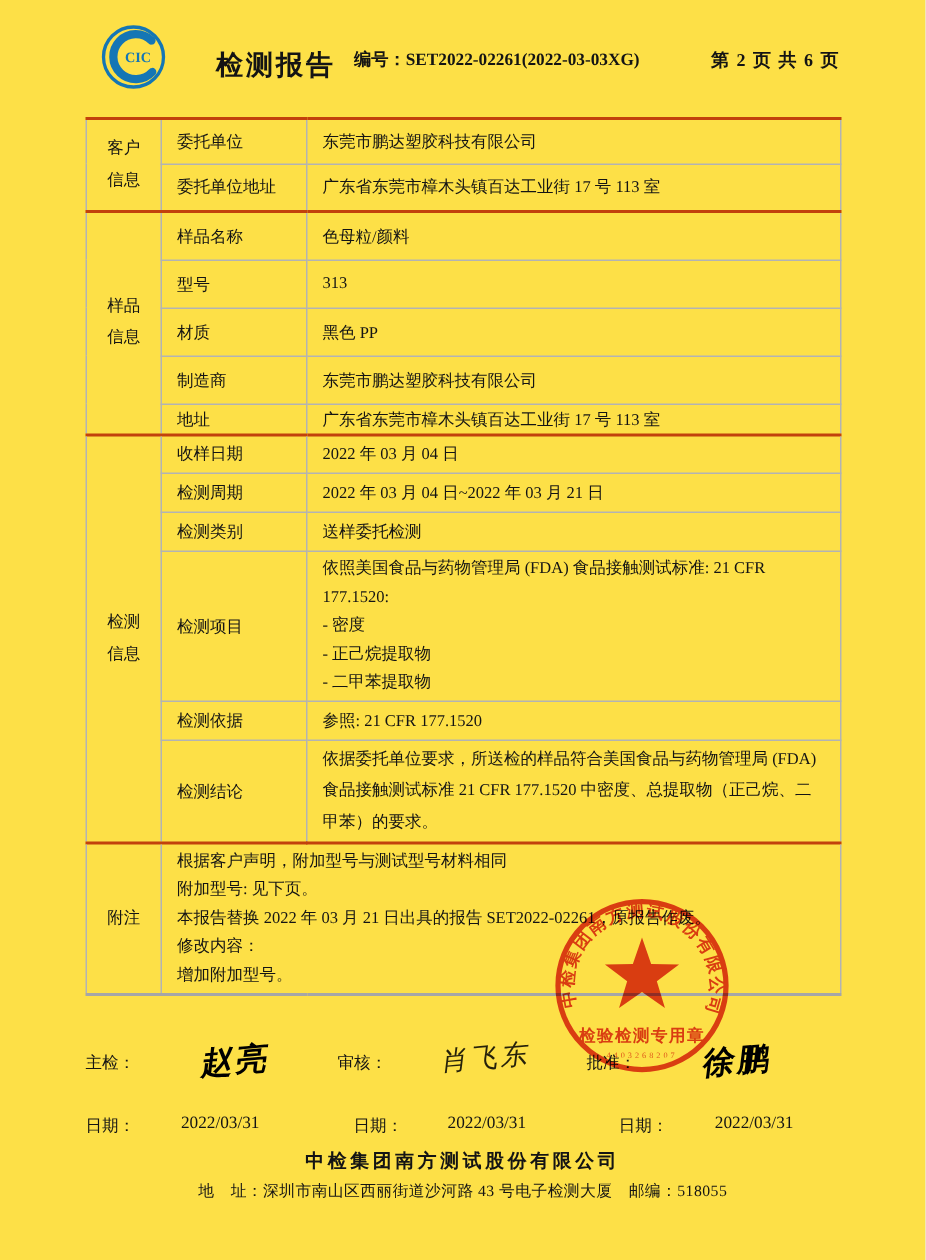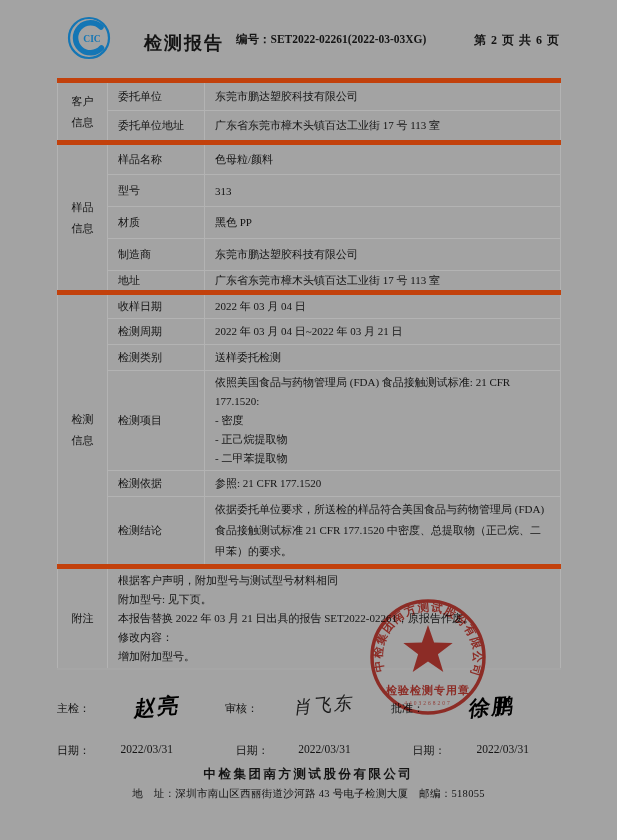--- a/index.html
+++ b/index.html
@@ -1,29 +1,29 @@
 <!DOCTYPE html>
 <html><head>
 <meta charset="utf-8">
 <style>
   html,body{margin:0;padding:0;background:#e8e8e8;}
-  .page{position:relative;width:617px;height:840px;background:#a3a3a3;margin:0 auto;
+  .page{position:relative;width:617px;height:840px;background:#fde047;margin:0 auto;
         font-family:"Liberation Serif","DejaVu Serif",serif;color:#141414;overflow:hidden;}
   
   .hdr{position:absolute;top:0;left:0;right:0;height:72px;}
   .logo{position:absolute;left:60px;top:14px;}
   .hdr-title{position:absolute;left:144px;top:31px;font-size:18px;font-weight:bold;letter-spacing:2px;}
   .hdr-no{position:absolute;left:236px;top:32px;font-size:11.5px;font-weight:bold;}
   .hdr-page{position:absolute;right:57px;top:32px;font-size:12px;font-weight:bold;letter-spacing:1px;}
   
   table.report{position:absolute;left:57px;top:78px;width:503px;border-collapse:collapse;
                table-layout:fixed;font-size:11px;z-index:1;}
   table.report{border:1.5px solid #a6a6a6;border-bottom-width:2.5px;}
   table.report td{border:1px solid #b3b3b3;padding:2px 10px;vertical-align:middle;}
-  tr.sec-top td{border-top:5px solid #c2410c;}
+  tr.sec-top td{border-top:2px solid #c2410c;}
   td.group{text-align:center;padding:2px 3px;line-height:21px;}
   td.label{padding-left:11px;}
   td.value{padding-left:13px;}
   .mline{line-height:19px;}
   .concl{line-height:21px;}
   .note-line{line-height:19px;}
   
   .sig-area{position:absolute;left:57px;top:693px;width:503px;z-index:2;font-size:11px;}
   .sig-cols{display:flex;}
   .sig-col{display:flex;align-items:flex-start;}

